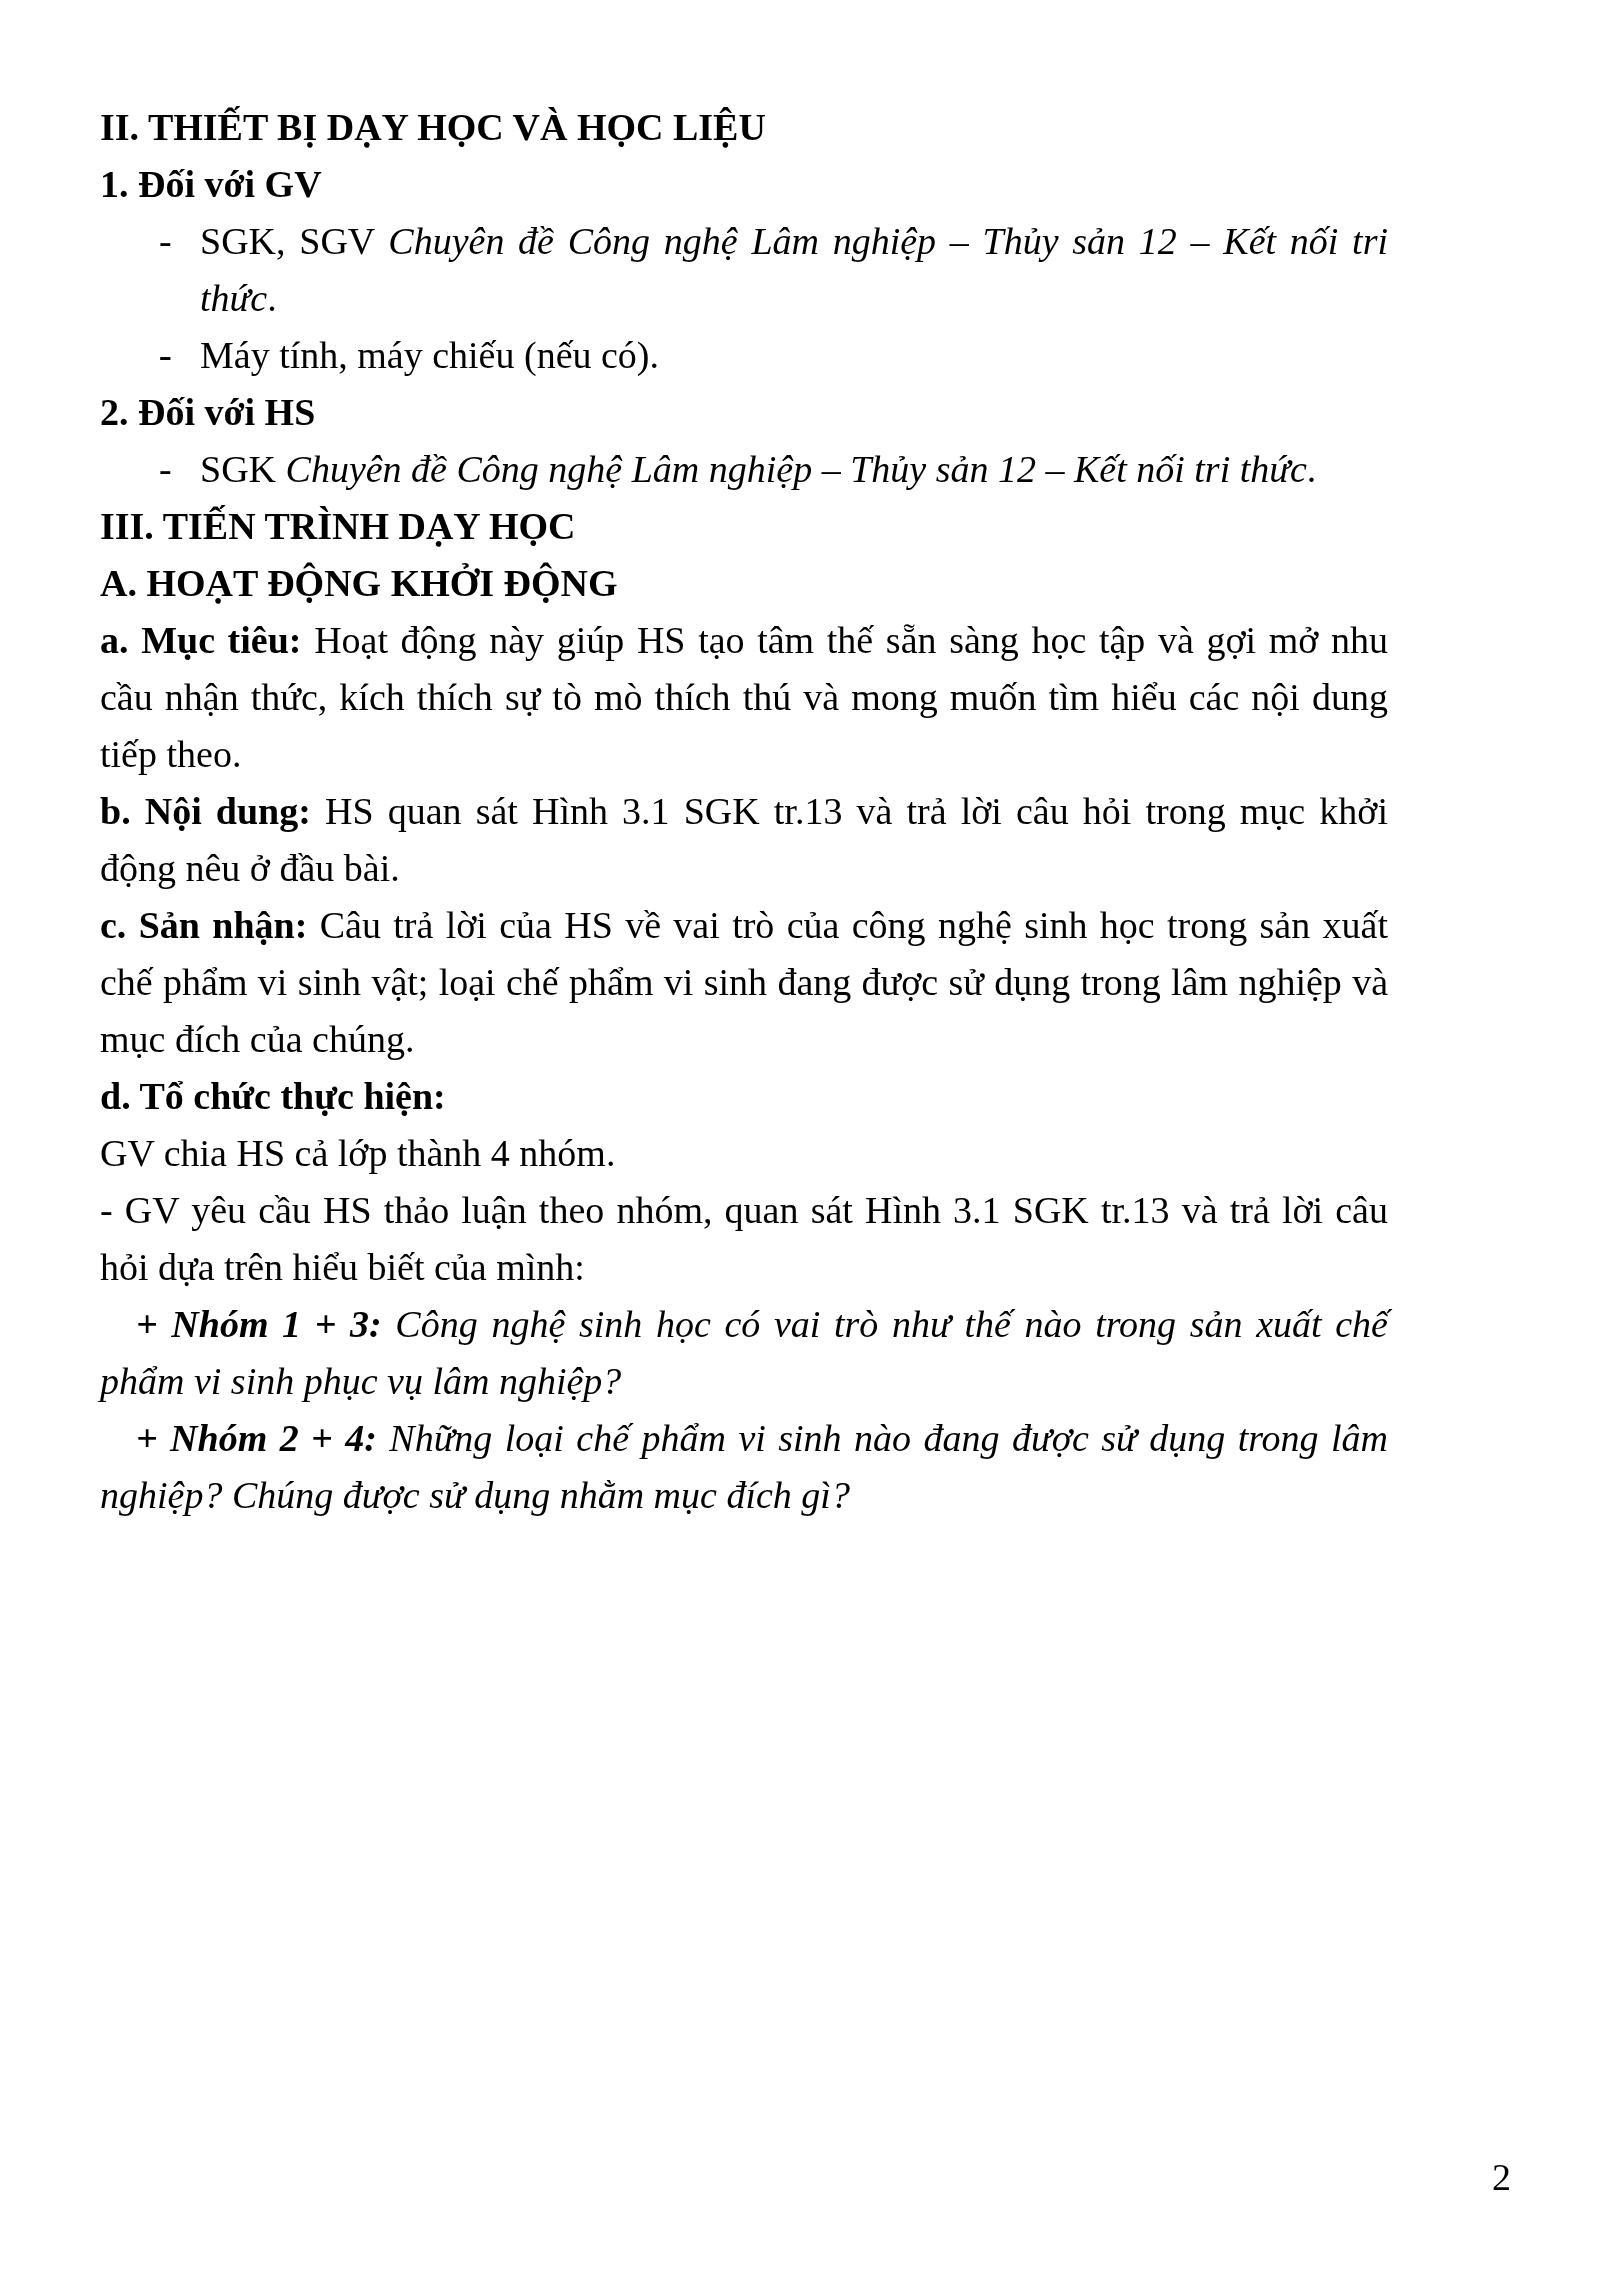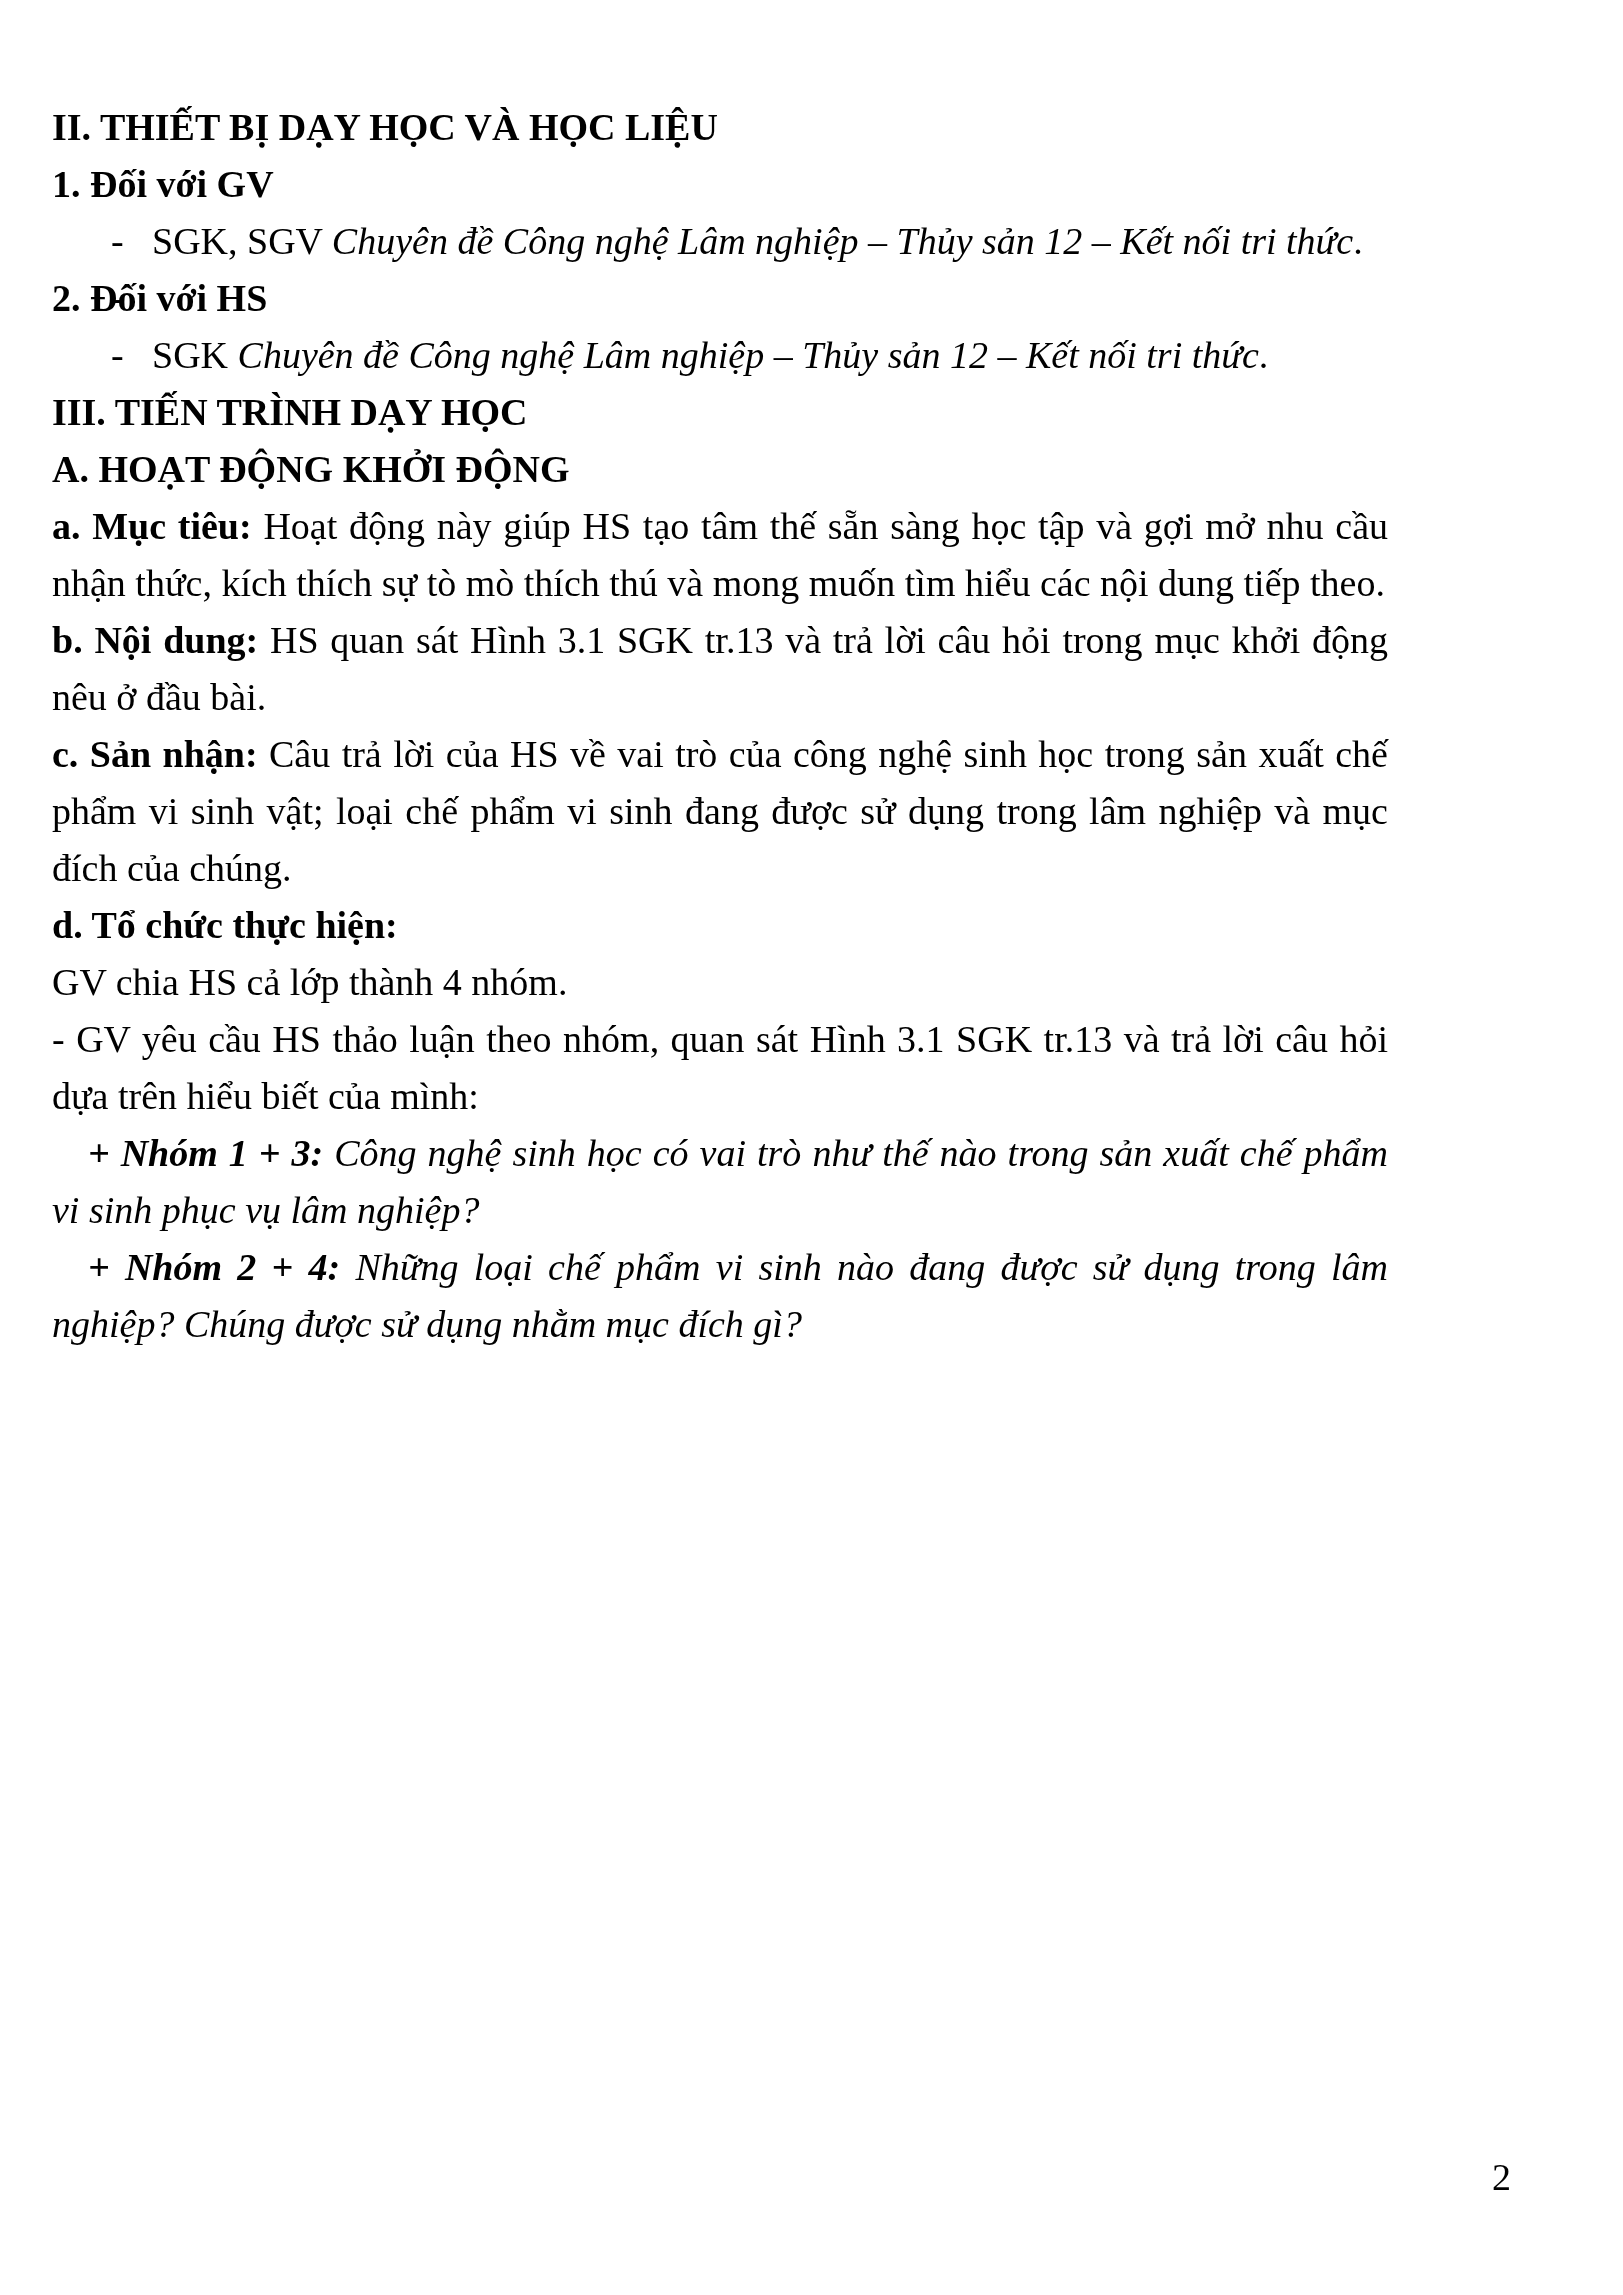--- a/index.html
+++ b/index.html
@@ -17,21 +17,21 @@
     line-height: 57px;
     color: #000000;
     overflow: hidden;
   }
   .doc {
     position: absolute;
     top: 0;
     left: 0;
     width: 1496px;
     box-sizing: border-box;
-    padding: 99px 108px 0 52px;
+    padding: 99px 108px 0 100px;
   }
   .para {
     margin: 0;
     text-align: justify;
   }
   .bold { font-weight: bold; }
   .italic { font-style: italic; margin-top: 48px; }
   .bold-italic { font-weight: bold; font-style: italic; margin-left: 36px; }
   .list-item {
     position: relative;
@@ -57,21 +57,21 @@
   <div class="doc">
 
     <p class="para bold"><span>II. THIẾT BỊ DẠY HỌC VÀ HỌC LIỆU</span></p>
 
     <p class="para bold"><span>1. Đối với GV</span></p>
 
     <div class="list-item"><span class="marker">-</span><span>SGK, SGV </span><span class="italic">Chuyên đề Công nghệ Lâm nghiệp – Thủy sản 12 – Kết nối tri thức</span><span>.</span></div>
 
     <div class="list-item"><span class="marker">-</span></div>
 
-    <div class="list-item"><span class="marker">-</span></div>
+    <div class="list-item"><span class="marker">-</span><span>Máy tính, máy chiếu (nếu có).</span></div>
 
     <p class="para bold"><span>2. Đối với HS</span></p>
 
     <div class="list-item"><span class="marker">-</span><span>SGK </span><span class="italic">Chuyên đề Công nghệ Lâm nghiệp – Thủy sản 12 – Kết nối tri thức</span><span>.</span></div>
 
     <p class="para bold"><span>III. TIẾN TRÌNH DẠY HỌC</span></p>
 
     <p class="para bold"><span>A. HOẠT ĐỘNG KHỞI ĐỘNG</span></p>
 
     <p class="para"><span class="bold">a. Mục tiêu:</span><span> Hoạt động này giúp HS tạo tâm thế sẵn sàng học tập và gợi mở nhu cầu nhận thức, kích thích sự tò mò thích thú và mong muốn tìm hiểu các nội dung tiếp theo.</span></p>

